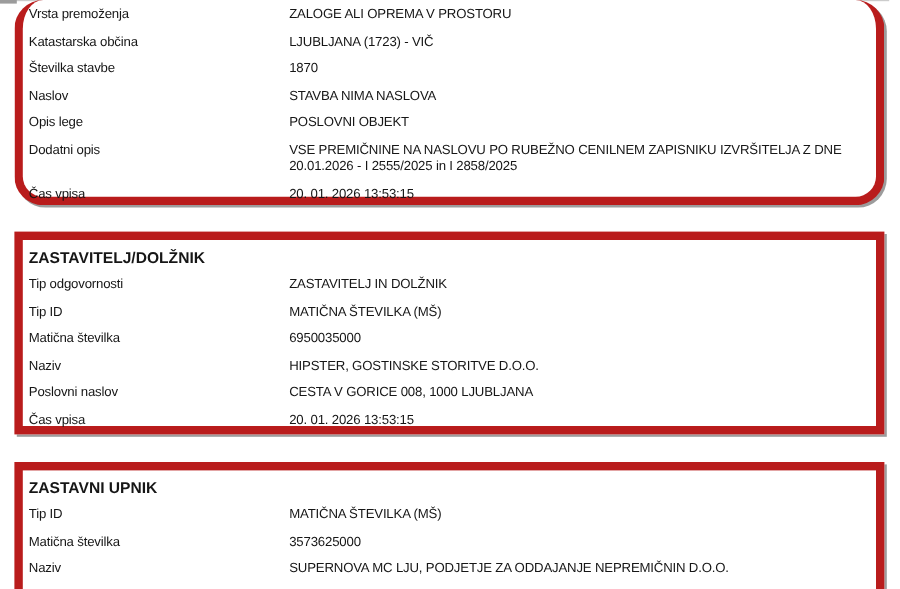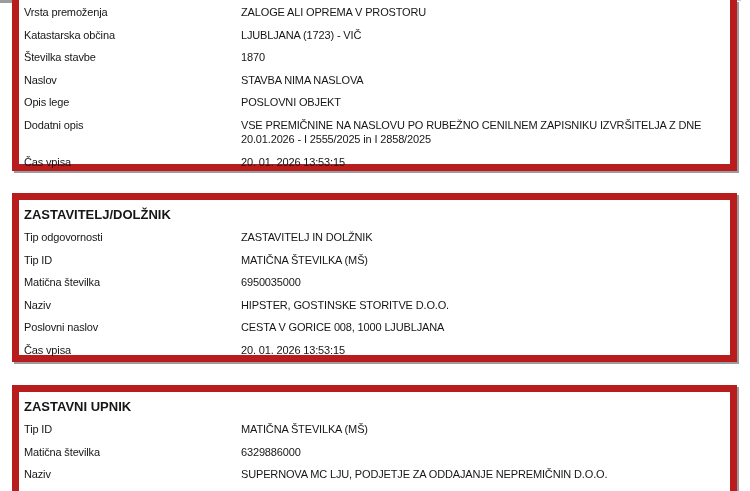--- a/index.html
+++ b/index.html
@@ -20,21 +20,21 @@
   .panel {
     position: absolute;
     left: 12px;
     width: 725px;
     box-sizing: border-box;
     background: #ffffff;
     border: 7px solid #b91c1c;
     box-shadow: 2px 2px 0 #9c9c9c;
     padding-left: 5px;
   }
-  .panel-property { top: 0;     height: 171px; border-top: none; }
+  .panel-property { top: 0;     height: 171px; border-top: none; border-radius: 24px; }
   .panel-debtor   { top: 193px; height: 169px; }
   .panel-creditor { top: 385px; height: 150px; }
 
   .section-title {
     font-size: 13px;
     font-weight: bold;
     margin: 7px 0 3px 0;
     letter-spacing: 0;
     line-height: 15px;
   }
@@ -113,21 +113,21 @@
   </section>
 
   <section class="panel panel-creditor">
     <h2 class="section-title">ZASTAVNI UPNIK</h2>
     <div class="row">
       <div class="label">Tip ID</div>
       <div class="value">MATIČNA ŠTEVILKA (MŠ)</div>
     </div>
     <div class="row">
       <div class="label">Matična številka</div>
-      <div class="value">6329886000</div>
+      <div class="value">3573625000</div>
     </div>
     <div class="row">
       <div class="label">Naziv</div>
       <div class="value">SUPERNOVA MC LJU, PODJETJE ZA ODDAJANJE NEPREMIČNIN D.O.O.</div>
     </div>
     <div class="row">
       <div class="label">Poslovni naslov</div>
       <div class="value">CESTA LJUBLJANSKE BRIGADE 033, 1000 LJUBLJANA</div>
     </div>
   </section>

